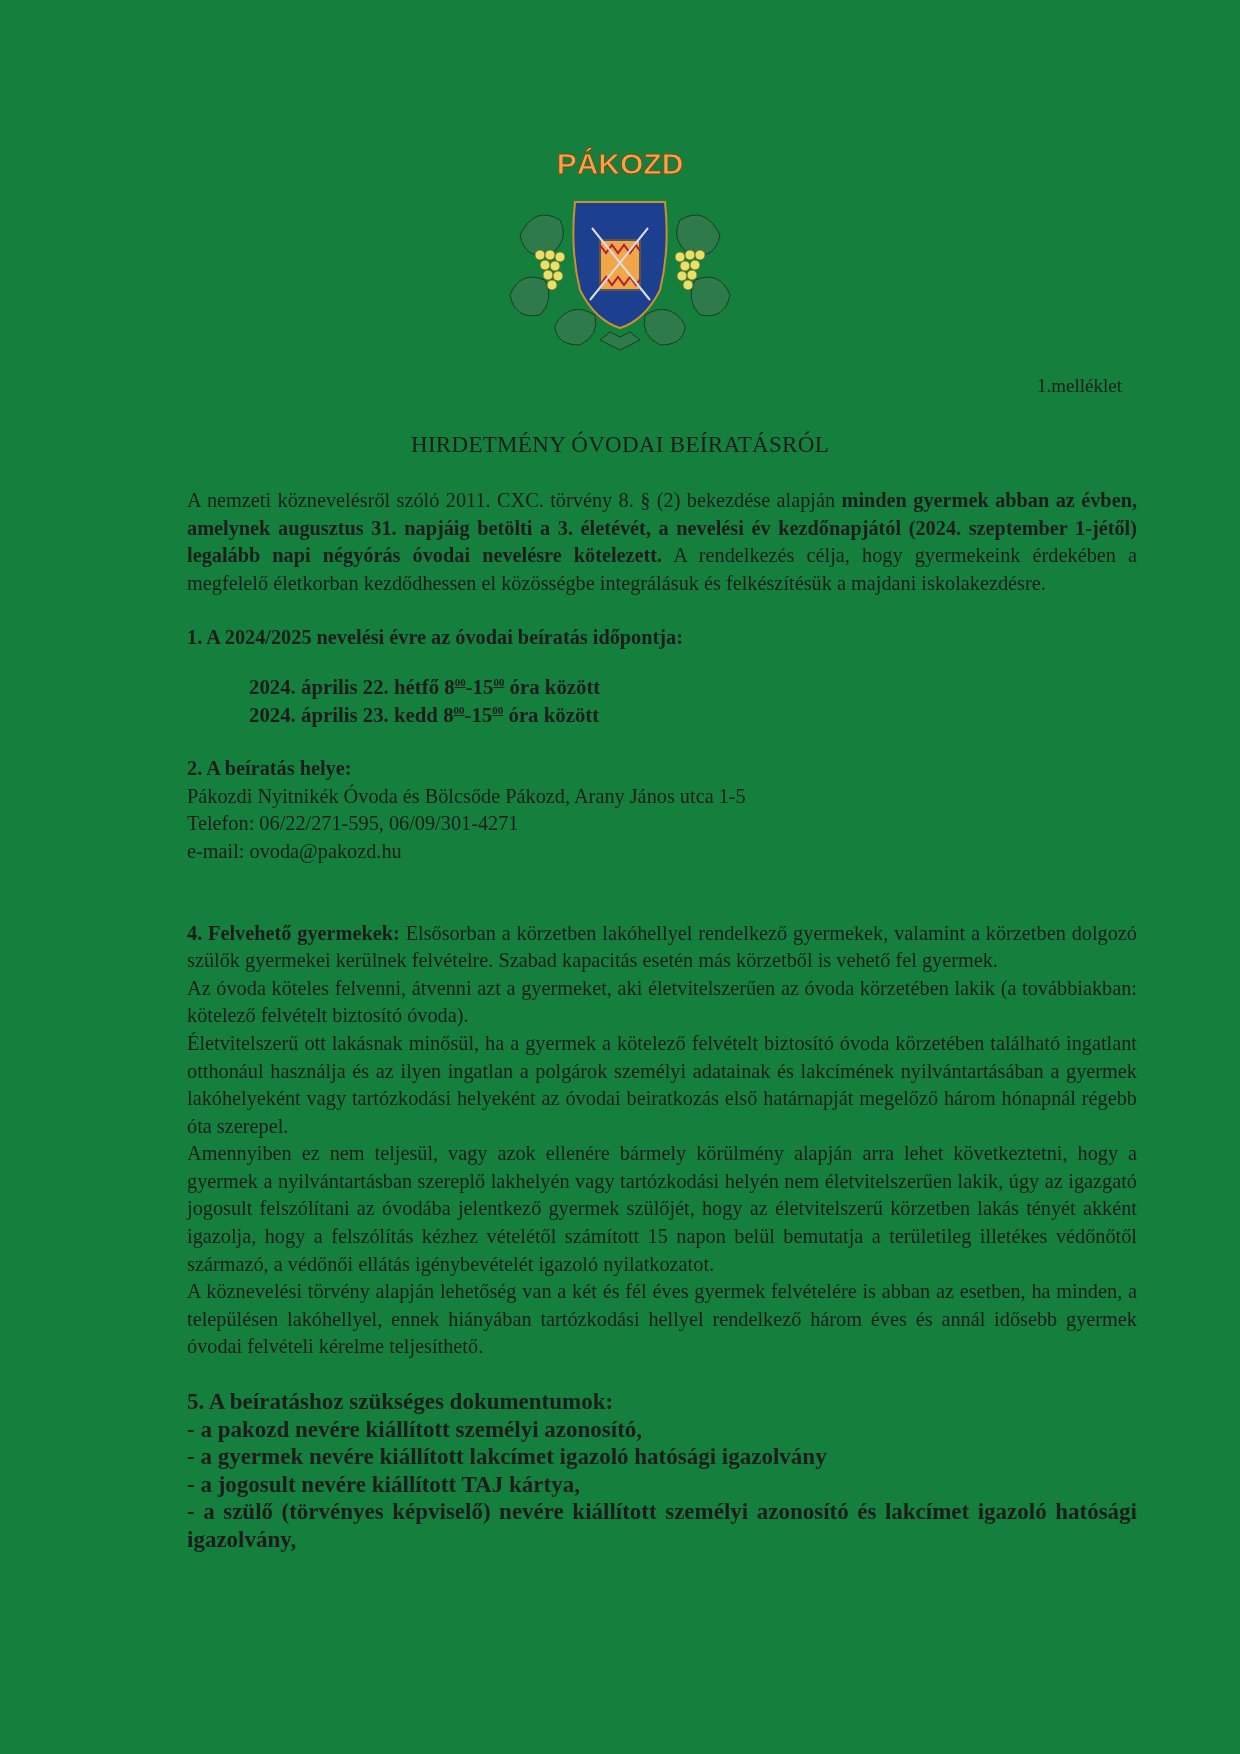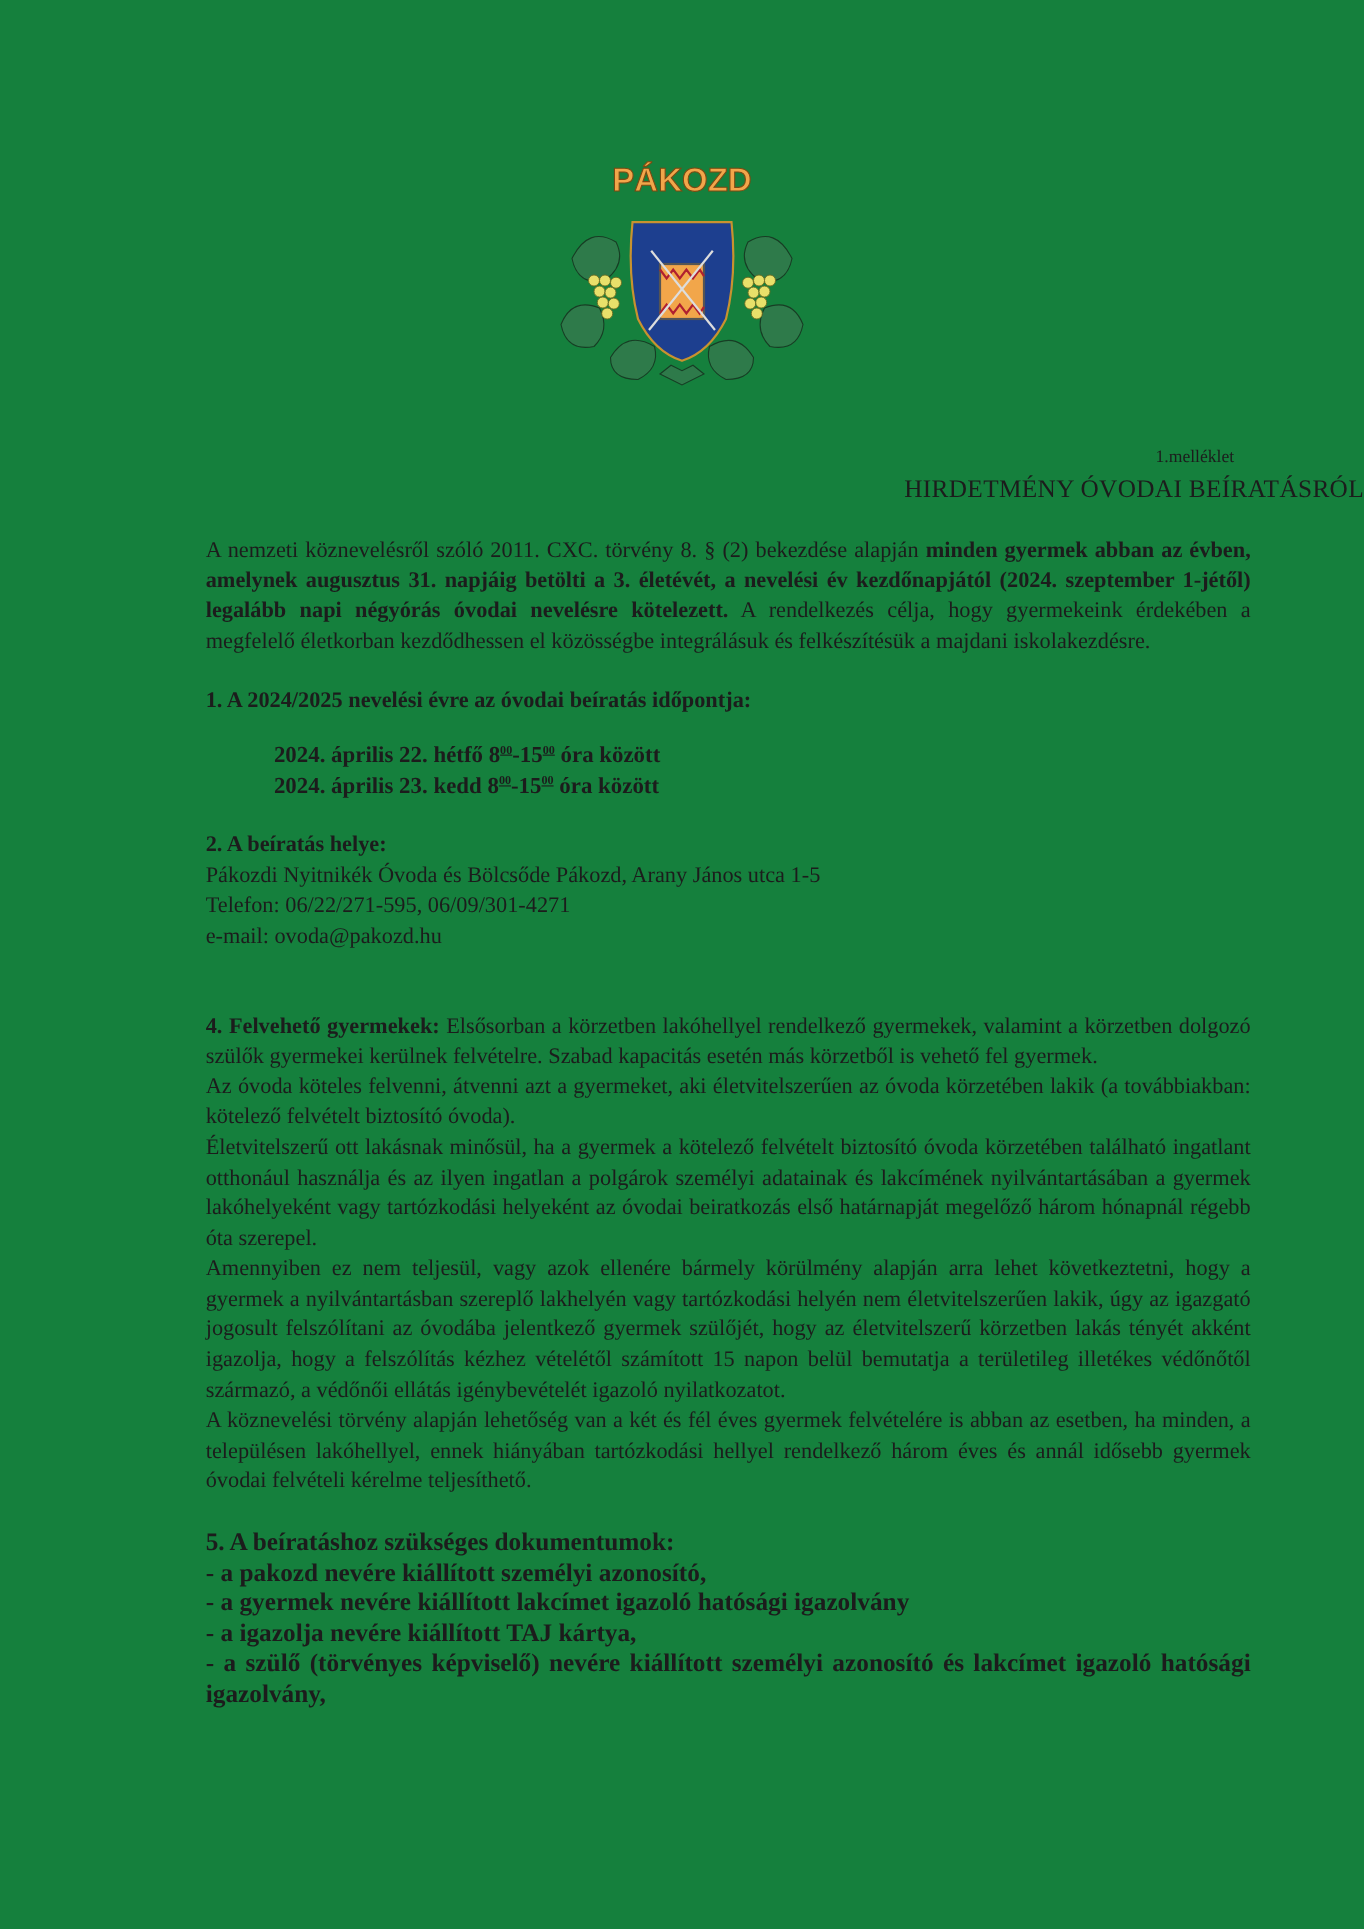--- a/index.html
+++ b/index.html
@@ -1,21 +1,21 @@
 <!DOCTYPE html>
 <html><head>
 <meta charset="utf-8">
 <style>
   html, body { margin:0; padding:0; background:#fff; }
   body { width:1240px; height:1754px; position:relative; overflow:hidden;
          font-family:"Liberation Serif","DejaVu Serif",serif; color:#1c1c1c; }
   .page { position:absolute; left:0; top:0; width:1240px; height:1754px; background:#15803d;padding-left:24px; }
   .crest { position:absolute; left:500px; top:140px; width:240px; height:215px; }
-  .annex { position:absolute; right:142px; top:375px; font-size:16px;margin-top:32px; }
-  .title { position:absolute; left:0; width:1240px; top:432px; text-align:right; font-size:23px; letter-spacing:0.3px;font-family:Liberation Serif, serif; }
+  .annex { position:absolute; right:142px; top:375px; font-size:19px; }
+  .title { position:absolute; left:0; width:1240px; top:432px; text-align:center; font-size:23px; letter-spacing:0.3px;font-family:Liberation Serif, serif; }
   .body { position:absolute; left:147px; width:950px; top:487px; font-size:20.3px; line-height:27.6px;margin-left:40px; }
   .body p { margin:0; text-align:justify; }
   .gap { height:27px; }
   .gap-s { height:21px; }
   .indent { padding-left:62px; font-weight:bold; font-size:20.8px; }
   sup { font-size:11px; vertical-align:8px; line-height:0;text-decoration:underline; }
   b { font-weight:bold; }
   .list p { font-weight:bold; font-size:23px; }
 </style>
 </head>
@@ -92,17 +92,17 @@
     <p>Az óvoda köteles felvenni, átvenni azt a gyermeket, aki életvitelszerűen az óvoda körzetében lakik (a továbbiakban: kötelező felvételt biztosító óvoda).</p>
     <p>Életvitelszerű ott lakásnak minősül, ha a gyermek a kötelező felvételt biztosító óvoda körzetében található ingatlant otthonául használja és az ilyen ingatlan a polgárok személyi adatainak és lakcímének nyilvántartásában a gyermek lakóhelyeként vagy tartózkodási helyeként az óvodai beiratkozás első határnapját megelőző három hónapnál régebb óta szerepel.</p>
     <p>Amennyiben ez nem teljesül, vagy azok ellenére bármely körülmény alapján arra lehet következtetni, hogy a gyermek a nyilvántartásban szereplő lakhelyén vagy tartózkodási helyén nem életvitelszerűen lakik, úgy az igazgató jogosult felszólítani az óvodába jelentkező gyermek szülőjét, hogy az életvitelszerű körzetben lakás tényét akként igazolja, hogy a felszólítás kézhez vételétől számított 15 napon belül bemutatja a területileg illetékes védőnőtől származó, a védőnői ellátás igénybevételét igazoló nyilatkozatot.</p>
     <p>A köznevelési törvény alapján lehetőség van a két és fél éves gyermek felvételére is abban az esetben, ha minden, a településen lakóhellyel, ennek hiányában tartózkodási hellyel rendelkező három éves és annál idősebb gyermek óvodai felvételi kérelme teljesíthető.</p>
 
     <div class="gap"></div>
     <div class="list">
       <p>5. A beíratáshoz szükséges dokumentumok:</p>
       <p>- a pakozd nevére kiállított személyi azonosító,</p>
       <p>- a gyermek nevére kiállított lakcímet igazoló hatósági igazolvány</p>
-      <p>- a igazolja nevére kiállított TAJ kártya,</p>
+      <p>- a jogosult nevére kiállított TAJ kártya,</p>
       <p>- a szülő (törvényes képviselő) nevére kiállított személyi azonosító és lakcímet igazoló hatósági igazolvány,</p>
     </div>
   </div>
 </div>
 
 </body></html>

